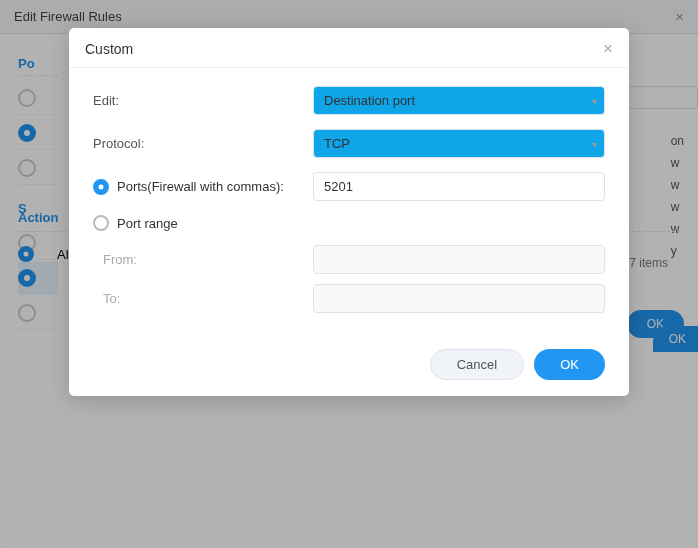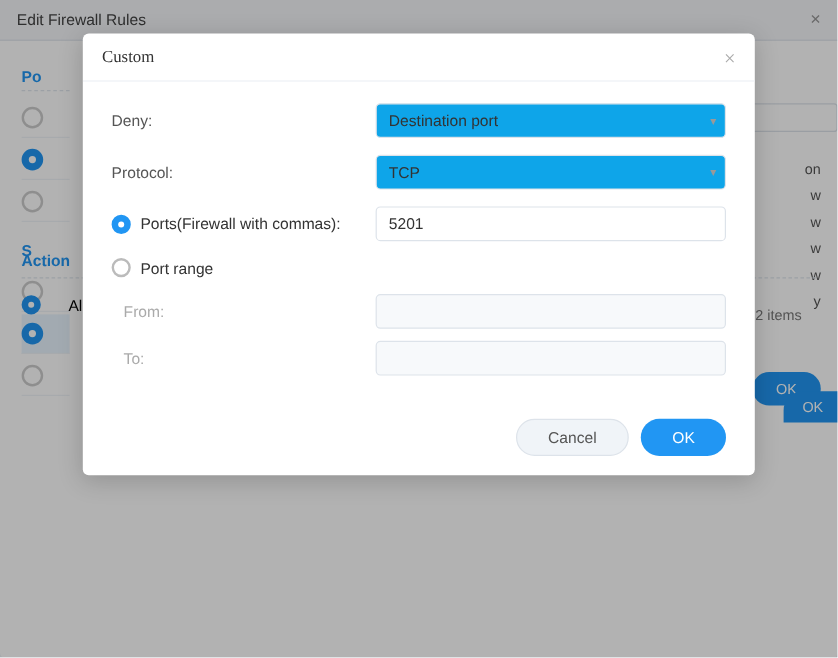--- a/index.html
+++ b/index.html
@@ -154,21 +154,20 @@
       box-shadow: 0 4px 20px rgba(0,0,0,0.18);
       overflow: hidden;
     }
 
     .dialog-titlebar {
       display: flex;
       align-items: center;
       justify-content: space-between;
       padding: 12px 16px 10px 16px;
       border-bottom: 1px solid #edf0f5;
-      font-family: Liberation Serif, serif;
     }
 
     .dialog-title {
       font-size: 14px;
       color: #333;
       font-weight: normal;
     }
 
     .dialog-close {
       color: #aaa;
@@ -389,21 +388,21 @@
       </div>
       <div class="bg-row" style="width:40px;">
         <div class="bg-row-radio"></div>
       </div>
     </div>
 
     <div style="position:absolute;right:0;top:52px;width:85px;border:1px solid #dde3ea;border-radius:3px;padding:5px 8px;background:#fff;font-size:12px;color:#555;display:flex;align-items:center;justify-content:space-between;">
       <span style="font-size:10px;color:#999;">▾</span>
     </div>
 
-    <div style="position:absolute;right:14px;top:100px;display:flex;flex-direction:column;gap:8px;text-align:right;">
+    <div style="position:absolute;right:14px;top:100px;display:flex;flex-direction:column;gap:8px;">
       <div style="font-size:12px;color:#555;">on</div>
       <div style="font-size:12px;color:#555;">w</div>
       <div style="font-size:12px;color:#555;">w</div>
       <div style="font-size:12px;color:#555;">w</div>
       <div style="font-size:12px;color:#555;">w</div>
       <div style="font-size:12px;color:#555;">y</div>
     </div>
 
     <div style="position:absolute;bottom:90px;left:0;right:0;padding:0 18px;">
       <div class="bg-section-label">Action</div>
@@ -412,21 +411,21 @@
           <div class="radio-circle filled"></div>
           <span>Allow</span>
         </div>
         <div class="action-item">
           <div class="radio-circle empty"></div>
           <span>Deny</span>
         </div>
       </div>
     </div>
 
-    <div style="position:absolute;right:30px;bottom:82px;color:#777;font-size:12px;">2 items</div>
+    <div style="position:absolute;right:30px;bottom:82px;color:#777;font-size:12px;">7 items</div>
 
     <div style="position:absolute;bottom:14px;right:14px;display:flex;gap:10px;">
       <button class="btn-cancel-bg">Cancel</button>
       <button class="btn-ok-bg">OK</button>
     </div>
 
     <div style="position:absolute;bottom:0;right:0;background:#2196f3;color:#fff;padding:6px 12px 6px 16px;border-radius:16px 0 0 0;font-size:12px;">OK</div>
   </div>
 </div>
 
@@ -434,21 +433,21 @@
   <div class="dialog">
 
     <div class="dialog-titlebar">
       <span class="dialog-title">Custom</span>
       <span class="dialog-close">×</span>
     </div>
 
     <div class="dialog-body">
 
       <div class="form-row">
-        <div class="form-label">Deny:</div>
+        <div class="form-label">Edit:</div>
         <div class="form-control">
           <div class="select-wrapper">
             <select class="select-box">
               <option>Destination port</option>
               <option>Source port</option>
               <option>Protocol</option>
             </select>
             <span class="select-arrow">▾</span>
           </div>
         </div>

